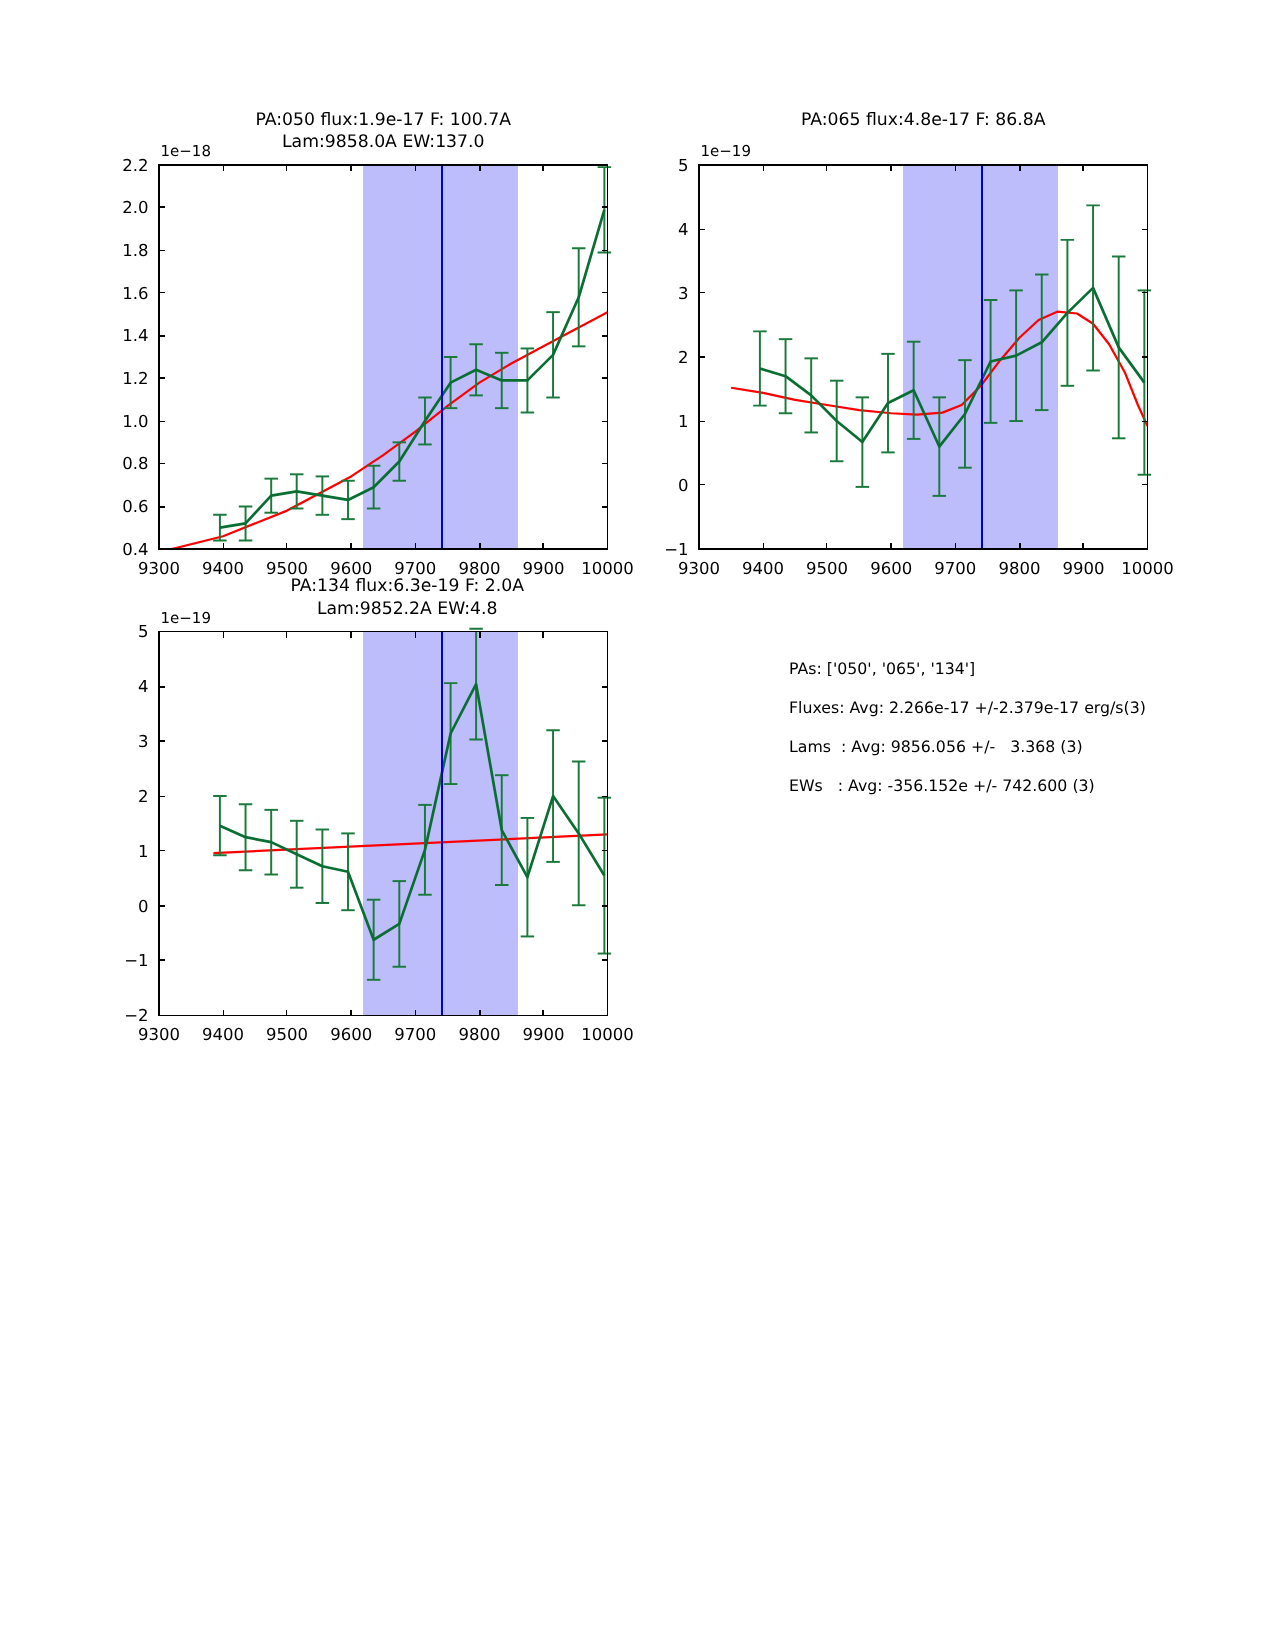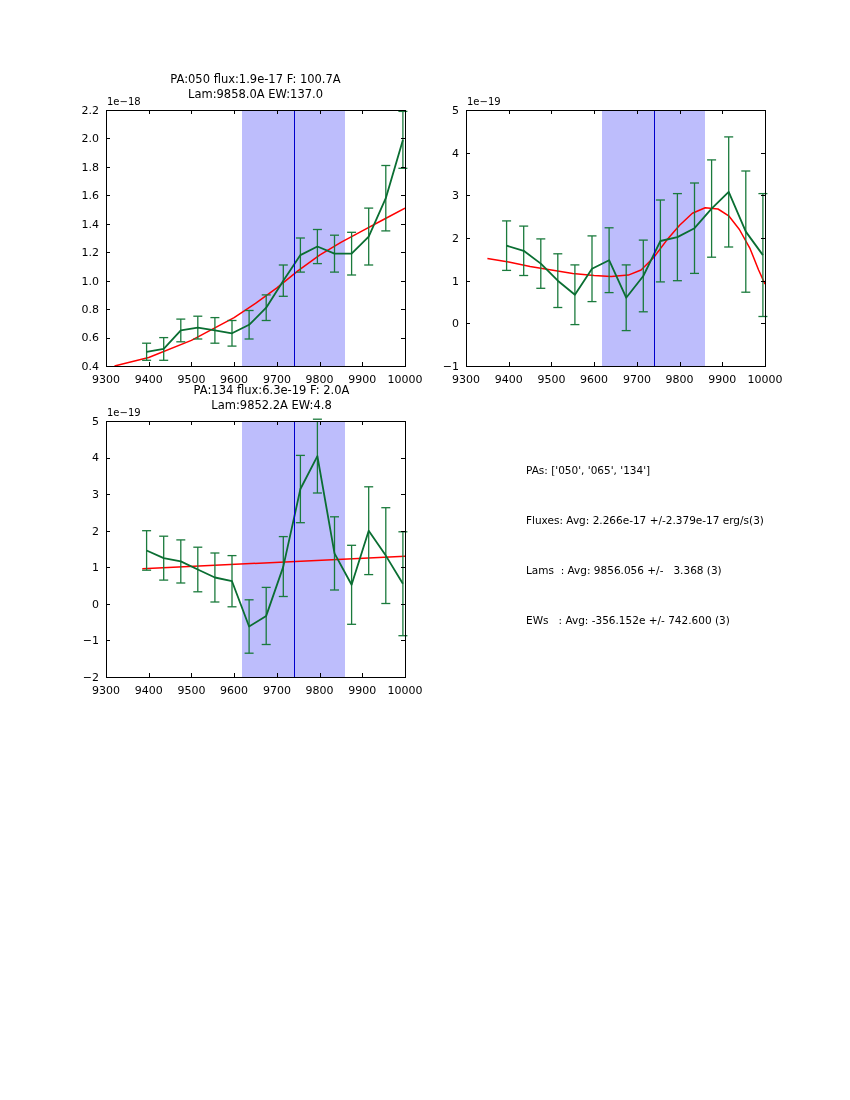--- a/index.html
+++ b/index.html
@@ -28,21 +28,20 @@
   .stats-panel {
     position: absolute;
     left: 526px; top: 433px;
     font-size: 10.5px;
     color: #000;
   }
   .stats-line {
     height: 26px;
     line-height: 26px;
     white-space: pre;
-    margin-top: 24px;
   }
 </style>
 </head>
 <body>
 
 <div class="figure">
 
   <div class="chart-title" id="title-0" style="left: 106px; width: 299px; top: 72px;">
     <div>PA:050 flux:1.9e-17 F: 100.7A</div>
     <div>Lam:9858.0A EW:137.0</div>
@@ -169,20 +168,21 @@
         <text x="60" y="156.0">1.2</text>
         <text x="60" y="127.6">1.4</text>
         <text x="60" y="99.1">1.6</text>
         <text x="60" y="70.7">1.8</text>
         <text x="60" y="42.2">2.0</text>
         <text x="60" y="13.8">2.2</text>
       </g>
     </svg>
 
   <div class="chart-title" id="title-1" style="left: 466px; width: 299px; top: 72px;">
+    <div>PA:065 flux:4.8e-17 F: 86.8A</div>
   </div>
   <div class="offset-label" id="offset-1" style="left: 467px; top: 96px;">1e−19</div>
   <svg class="chart-svg" id="svg-1" width="391" height="296" viewBox="0 0 391 296" style="left: 399px; top: 100px;">
       <defs>
         <clipPath id="clip1">
           <rect x="67" y="10" width="299" height="256"></rect>
         </clipPath>
       </defs>
       <g clip-path="url(#clip1)">
         <rect x="202.8" y="10" width="103.4" height="256" fill="#bdbdfc" shape-rendering="crispEdges"></rect>

